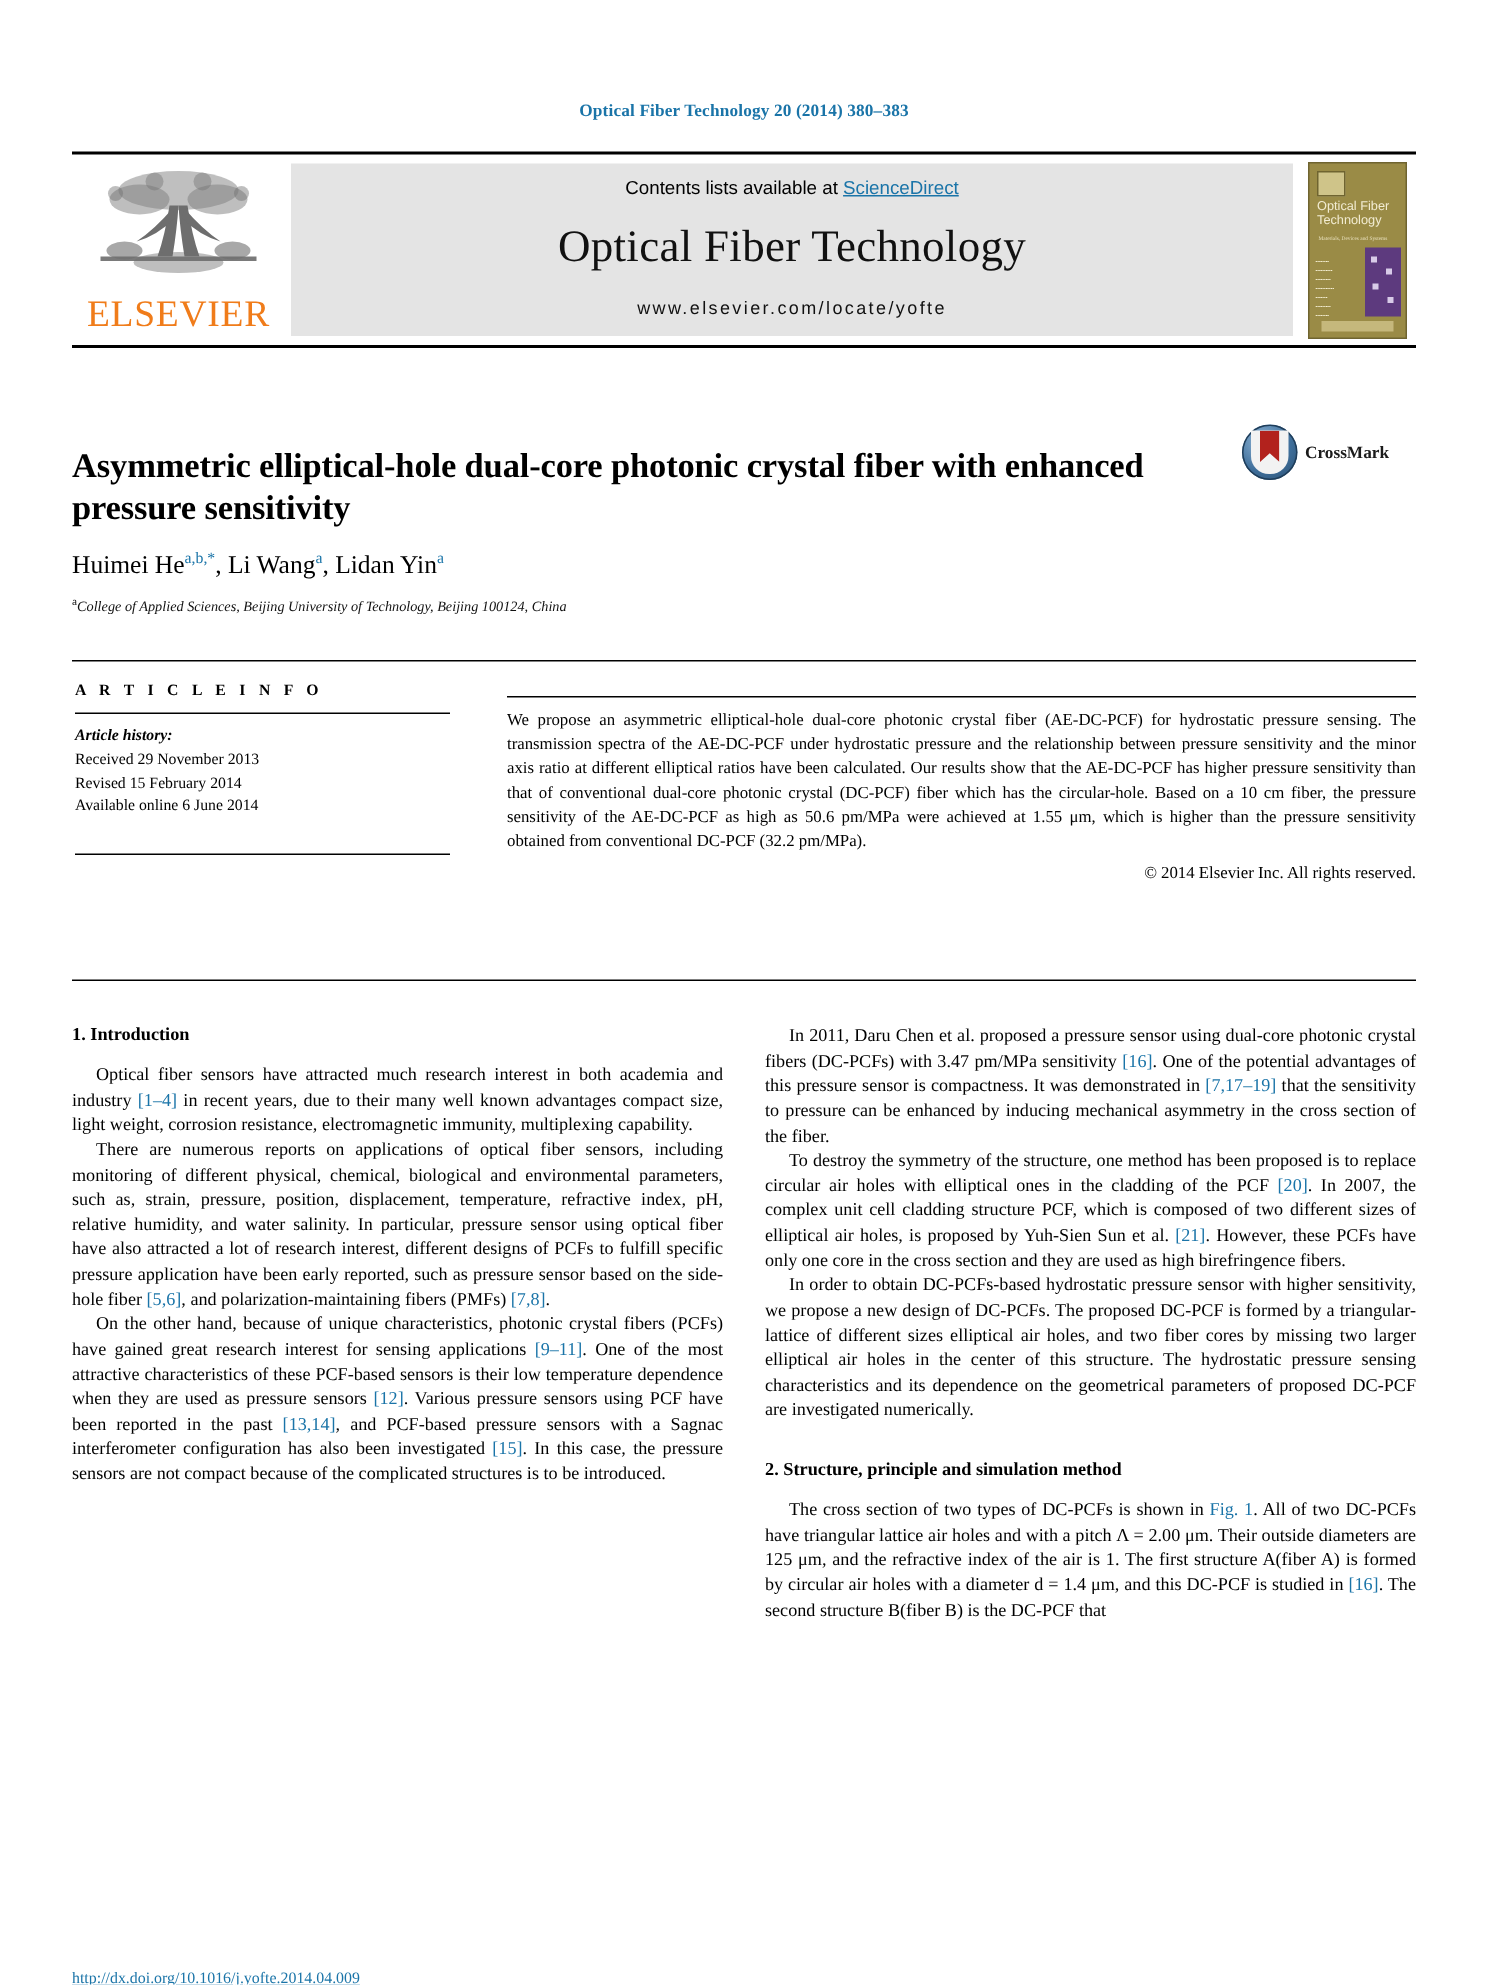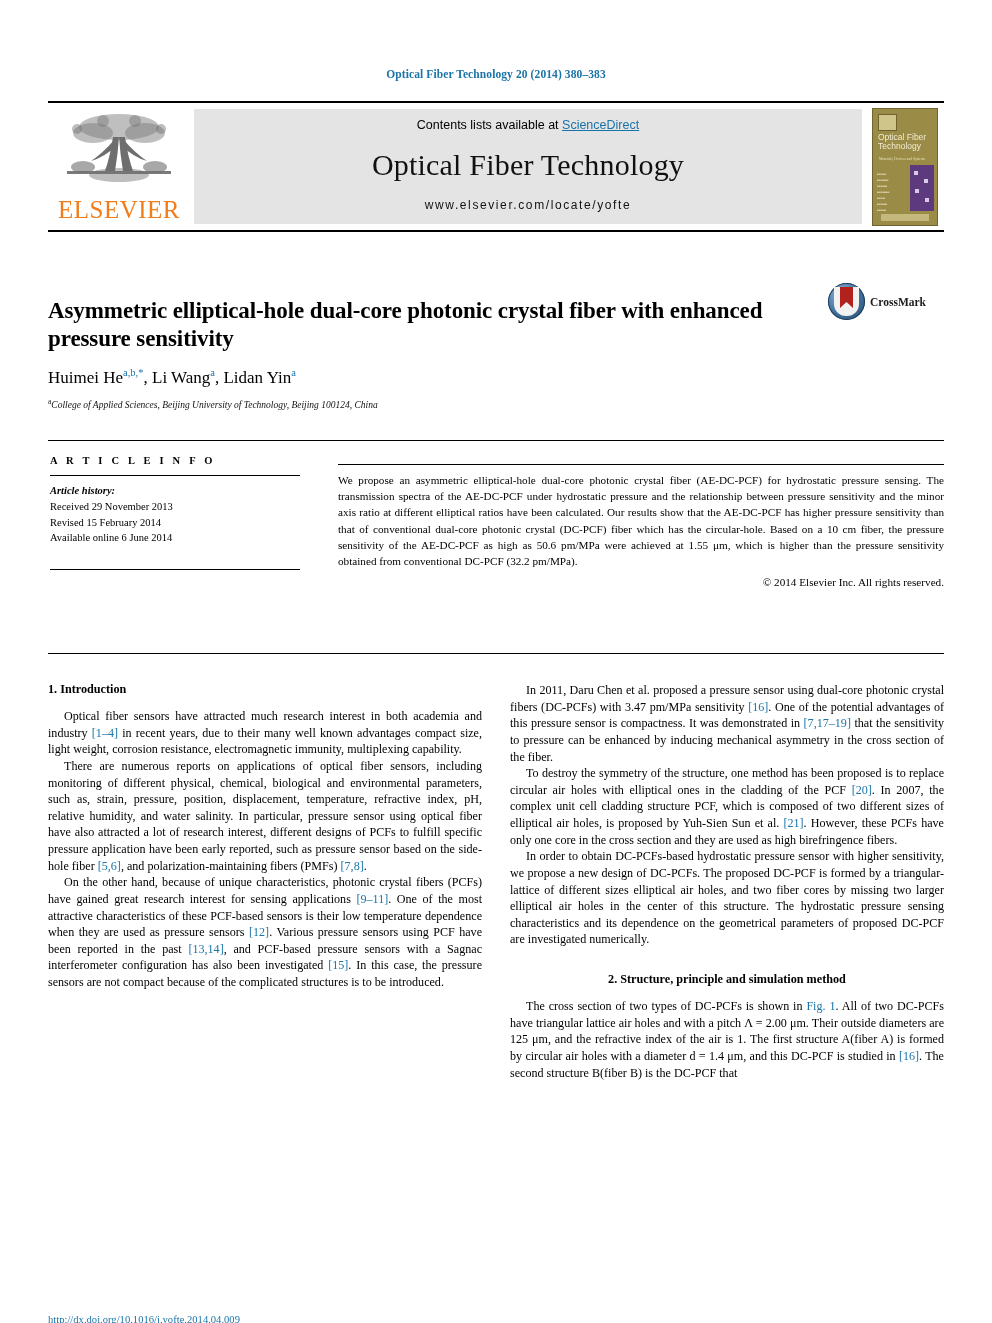--- a/index.html
+++ b/index.html
@@ -322,21 +322,21 @@
   .col {
     width: 434px;
     flex: 0 0 434px;
   }
   .h2 {
     font-family: "Liberation Serif", serif;
     font-size: 12.2px;
     font-weight: bold;
     margin: 0 0 11px 0;
   }
-  .h2.spaced { margin-top: 24px; text-align: center; }
+  .h2.spaced { margin-top: 24px; }
   p.body {
     font-family: "Liberation Serif", serif;
     font-size: 12.1px;
     line-height: 1.375;
     text-align: justify;
     margin: 0;
     text-indent: 16px;
     color: #000;
   }
   a.ref, .ref {

